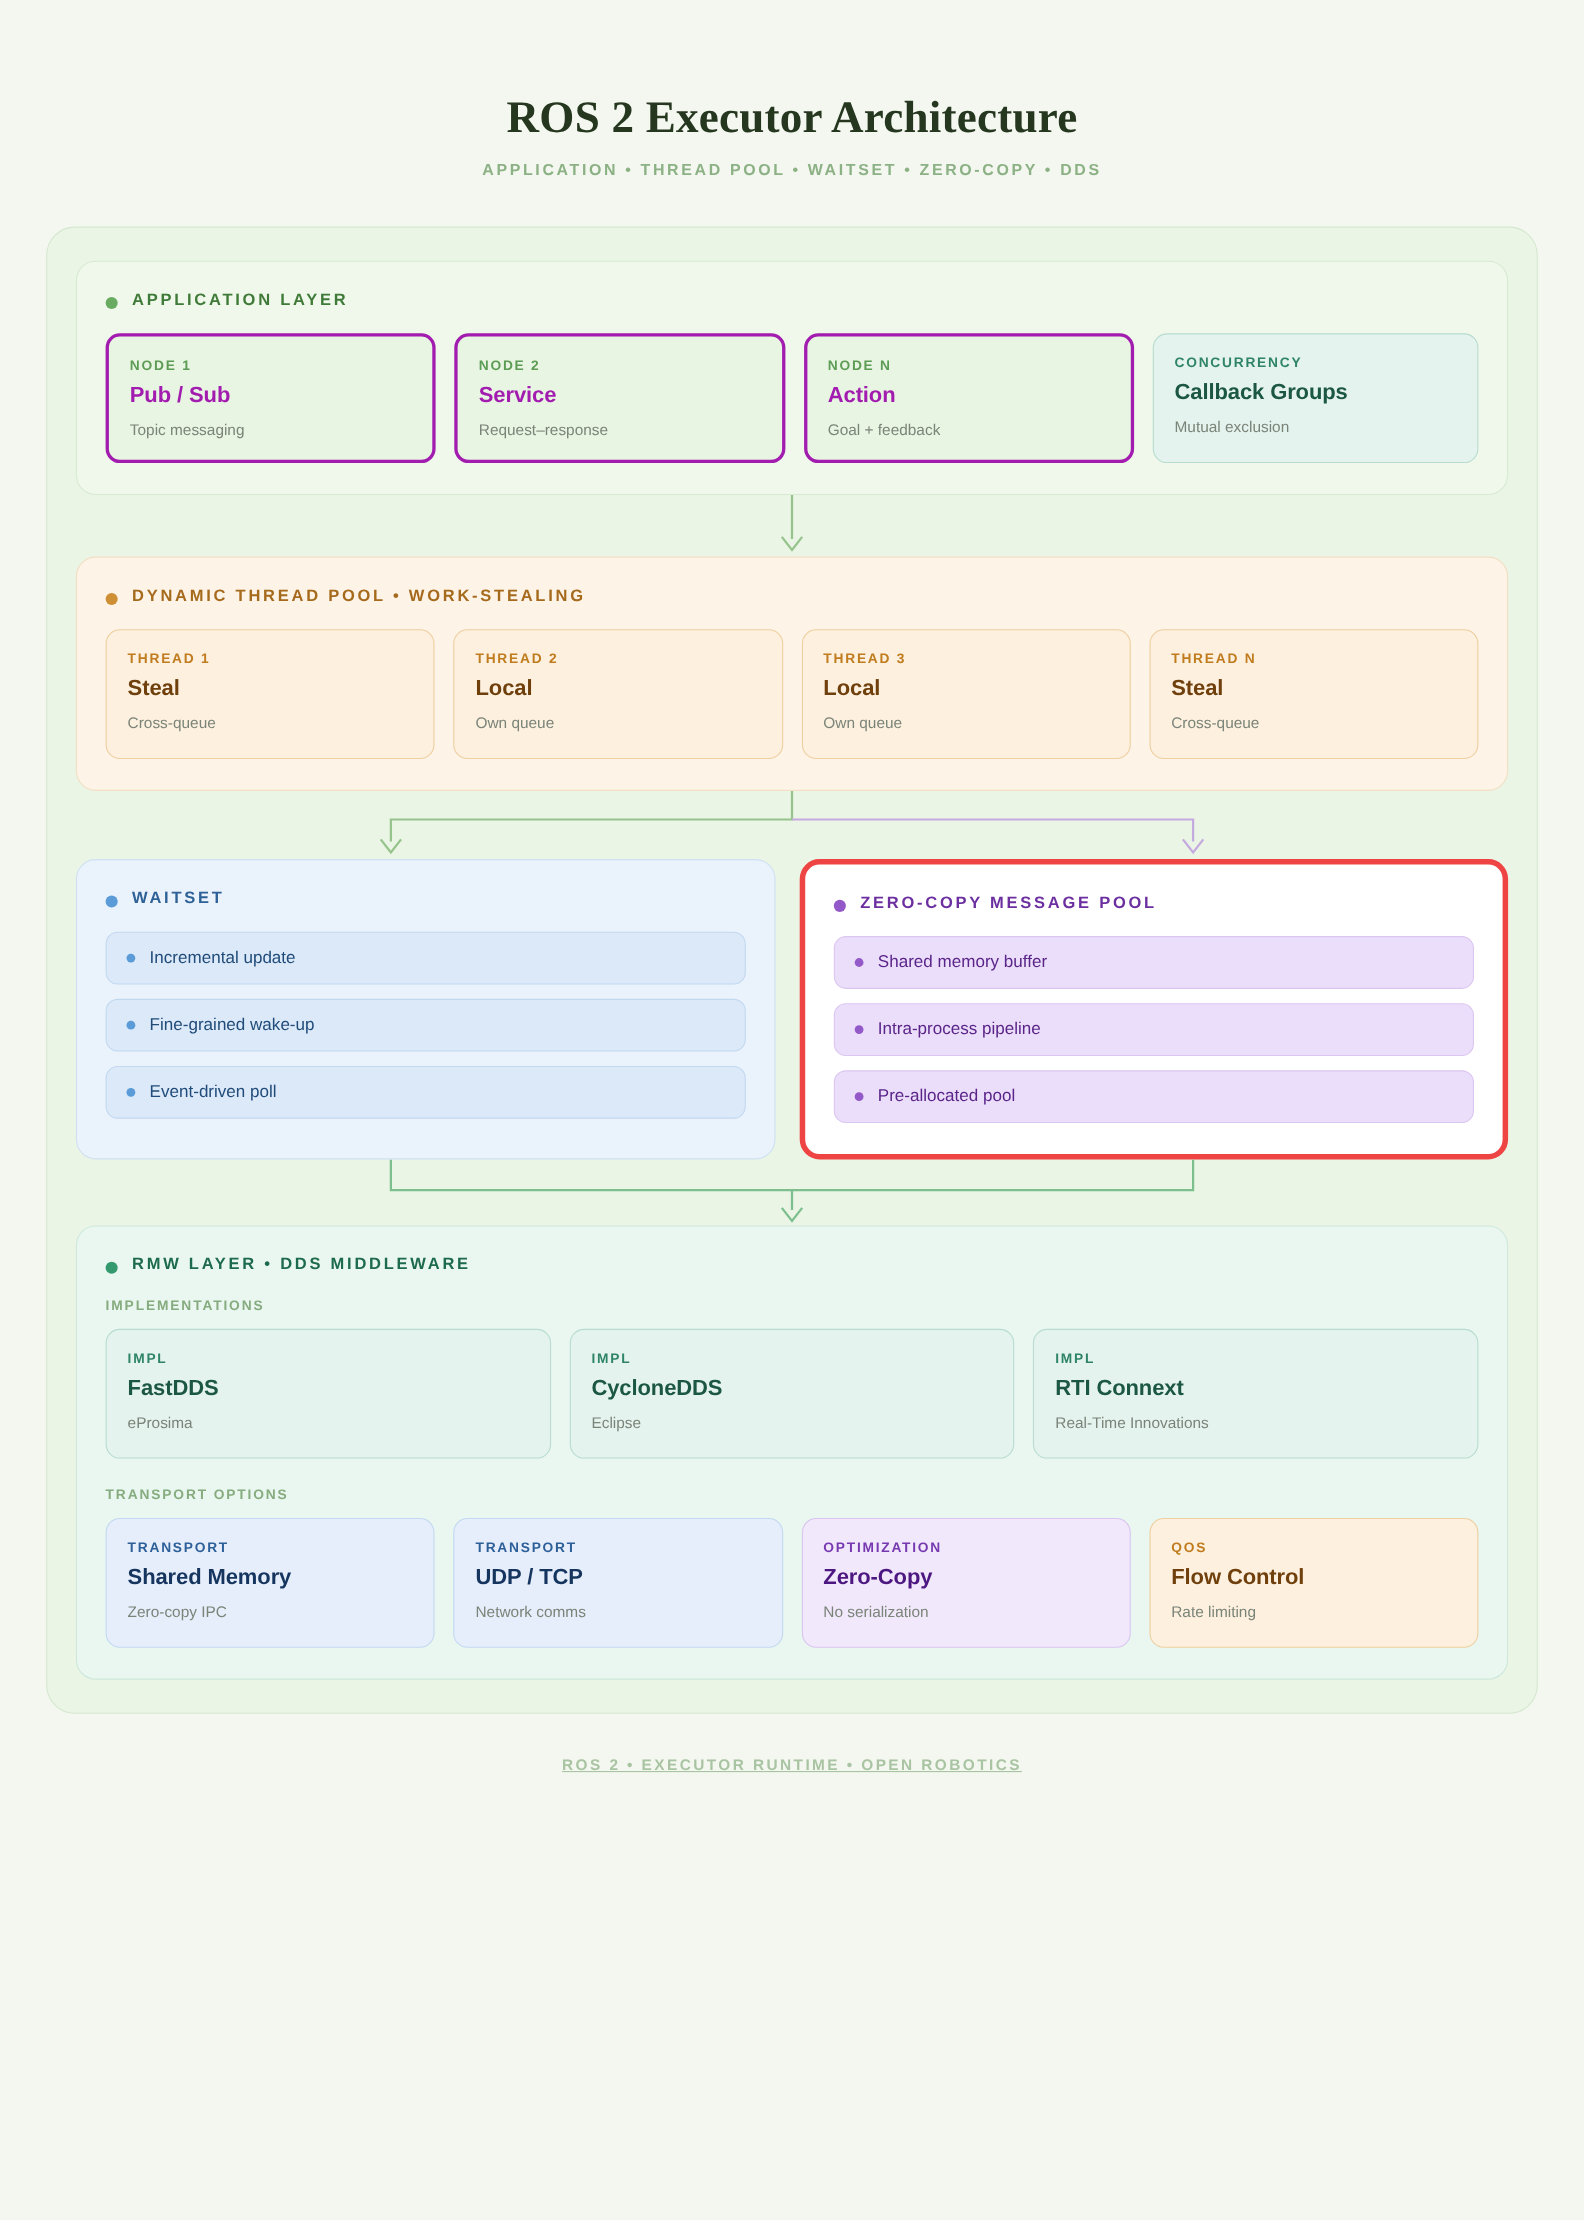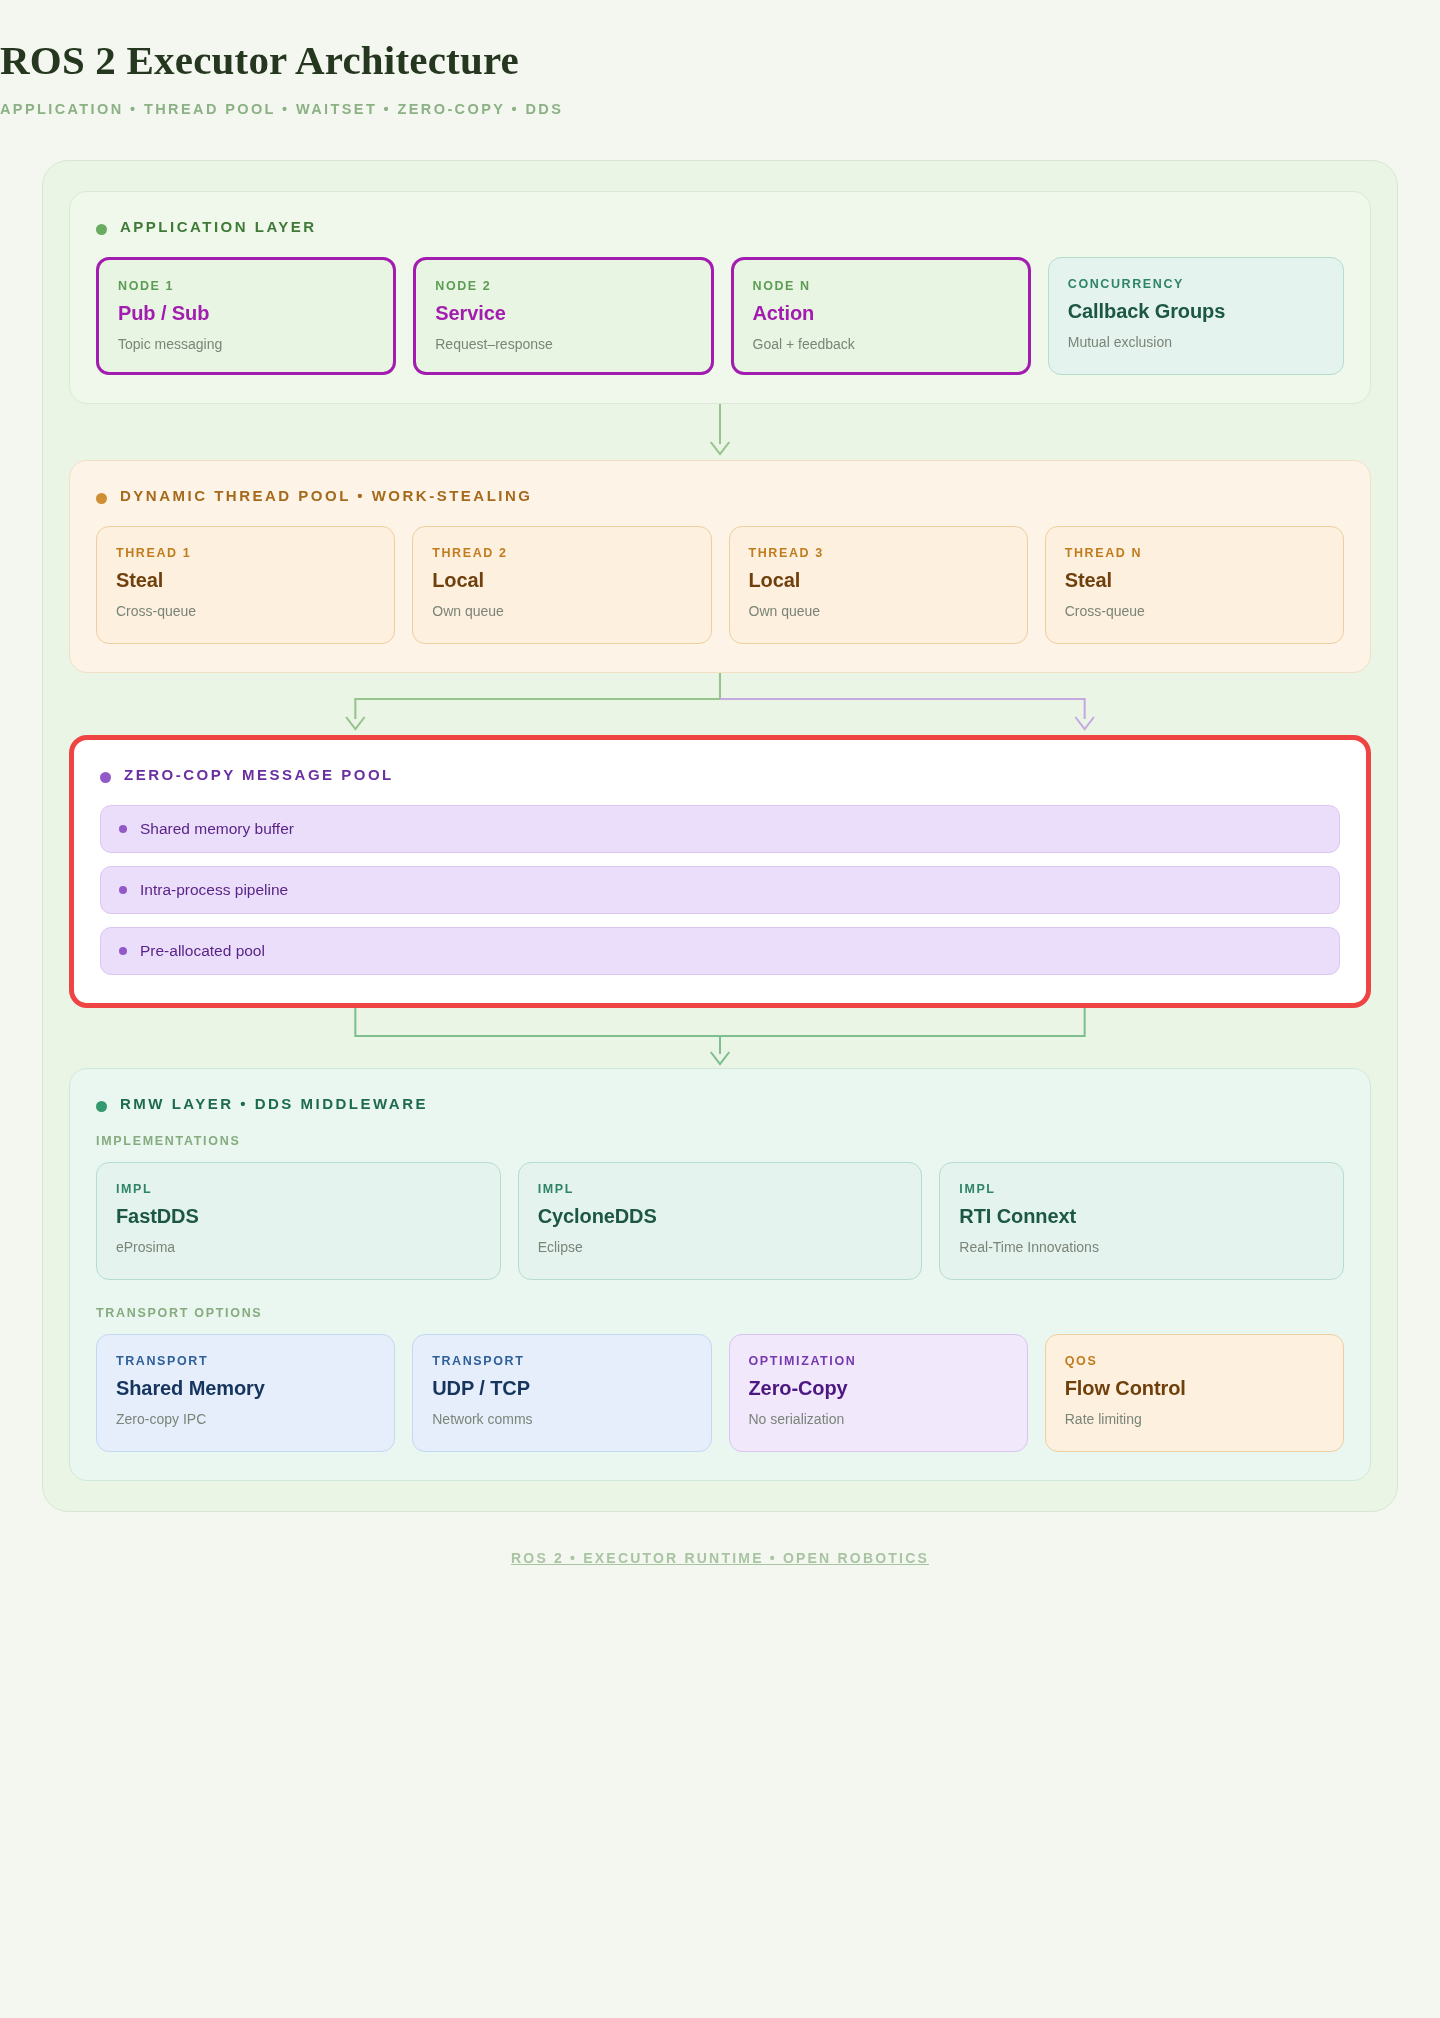--- a/index.html
+++ b/index.html
@@ -10,21 +10,21 @@
     height: 2018px;
     background: #f4f7f0;
     font-family: "Liberation Sans", sans-serif;
     color: #2c3a2c;
     overflow: hidden;
   }
 
   .page { width: 1440px; height: 2018px; position: relative; }
 
   
-  .header { padding-top: 36px; }
+  .header { text-align: center; padding-top: 82px; }
   .title {
     font-family: "Liberation Serif", serif;
     font-size: 41px;
     font-weight: 700;
     color: #26371f;
     letter-spacing: 0.2px;
   }
   .subtitle {
     margin-top: 17px;
     font-size: 14.5px;
@@ -271,20 +271,40 @@
       <svg viewBox="0 0 1264 62" height="62" preserveAspectRatio="none" aria-hidden="true">
         <path d="M632 0 L632 26 L278 26 L278 46" stroke="#96c48c" stroke-width="2" fill="none"></path>
         <path d="M269 44 L278 56 L287 44" stroke="#96c48c" stroke-width="2" fill="none"></path>
         <path d="M632 26 L986 26 L986 46" stroke="#c5aae0" stroke-width="2" fill="none"></path>
         <path d="M977 44 L986 56 L995 44" stroke="#c5aae0" stroke-width="2" fill="none"></path>
       </svg>
     </div>
 
     <div class="split-row">
 
+      <div class="layer layer-wait">
+        <div class="layer-head">
+          <span class="dot"></span>
+          <span class="layer-title">WAITSET</span>
+        </div>
+        <div class="pill-list">
+          <div class="pill">
+            <span class="pdot"></span>
+            <span>Incremental update</span>
+          </div>
+          <div class="pill">
+            <span class="pdot"></span>
+            <span>Fine-grained wake-up</span>
+          </div>
+          <div class="pill">
+            <span class="pdot"></span>
+            <span>Event-driven poll</span>
+          </div>
+        </div>
+      </div>
 
       <div class="layer layer-zc">
         <div class="layer-head">
           <span class="dot"></span>
           <span class="layer-title">ZERO-COPY MESSAGE POOL</span>
         </div>
         <div class="pill-list">
           <div class="pill">
             <span class="pdot"></span>
             <span>Shared memory buffer</span>

